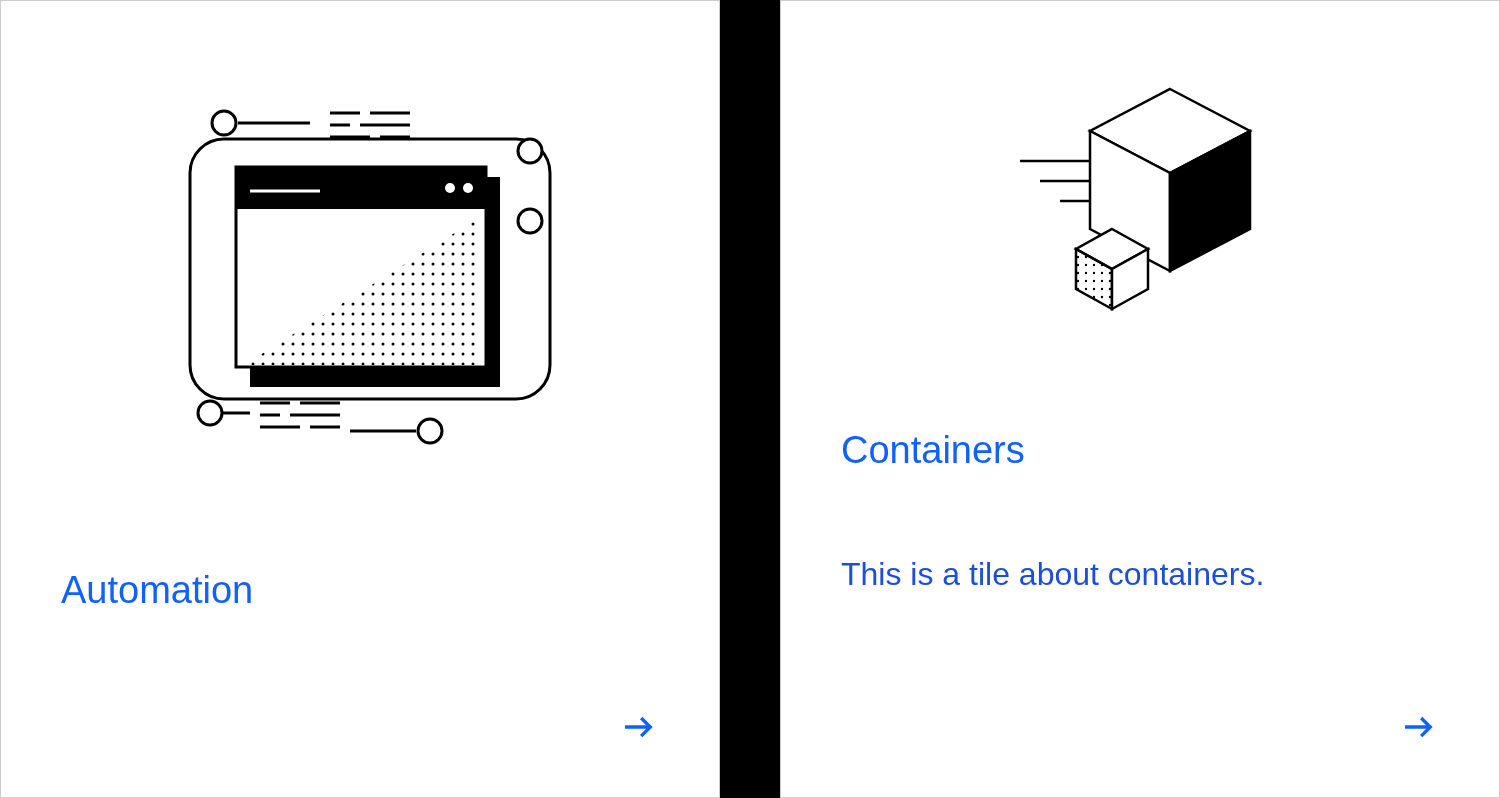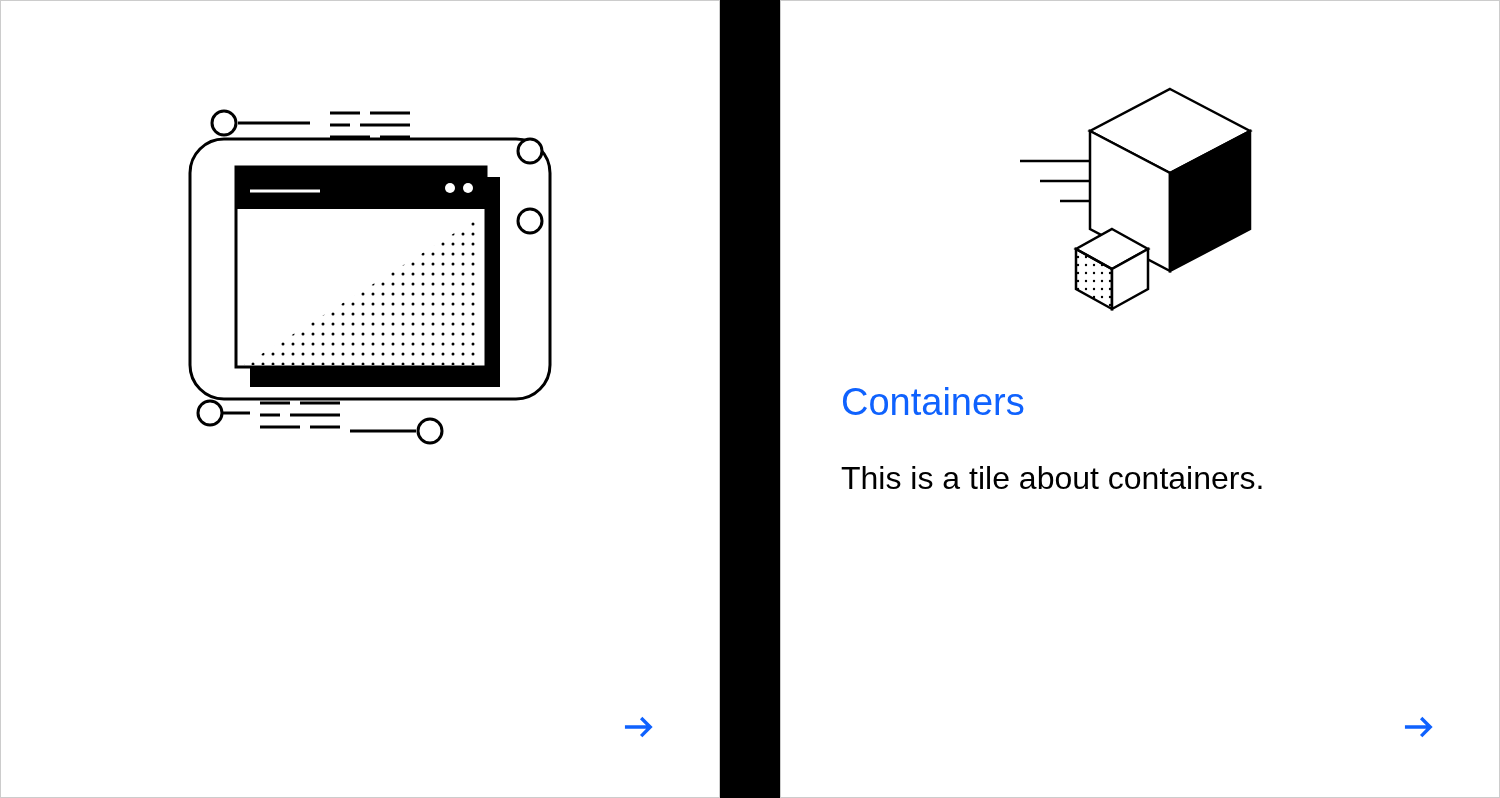--- a/index.html
+++ b/index.html
@@ -13,36 +13,37 @@
     }
     .tile {
       background: #fff;
       border: 1px solid #ccc;
       width: 720px;
       height: 798px;
       display: flex;
       flex-direction: column;
       position: relative;
       padding: 60px;
+      gap: 48px;
     }
     .illustration {
       display: flex;
       align-items: center;
       justify-content: center;
       flex: 0 0 auto;
     }
     .tile-title {
       color: #0f62fe;
       font-size: 38px;
       font-weight: 400;
       margin-top: 40px;
       margin-bottom: 36px;
     }
     .tile-desc {
-      color: #000000;
+      color: #1d4ed8;
       font-size: 32px;
       font-weight: 400;
     }
     .arrow-link {
       position: absolute;
       bottom: 50px;
       right: 60px;
       color: #0f62fe;
       width: 40px;
       height: 40px;
@@ -100,20 +101,21 @@
       <rect x="86" y="96" width="250" height="200" fill="#fff" stroke="#000" stroke-width="3"></rect>
 
       <rect x="86" y="96" width="250" height="42" fill="#000"></rect>
       <line x1="100" y1="120" x2="170" y2="120" stroke="#fff" stroke-width="3"></line>
       <circle cx="300" cy="117" r="5" fill="#fff"></circle>
       <circle cx="318" cy="117" r="5" fill="#fff"></circle>
 
       <polygon points="94,294 330,294 330,146" fill="url(#dots1)"></polygon>
     </svg>
   </div>
+  <h2 class="tile-title">Automation</h2>
   <a class="arrow-link">
     <svg width="36" height="36" viewBox="0 0 32 32" fill="none">
       <path d="M5 16h20M19 9l7 7-7 7" stroke="#0f62fe" stroke-width="3" stroke-linecap="square"></path>
     </svg>
   </a>
 </div>
 
 <div class="tile tile-b">
   <div class="illustration">
     <svg width="320" height="260" viewBox="0 0 320 260">

